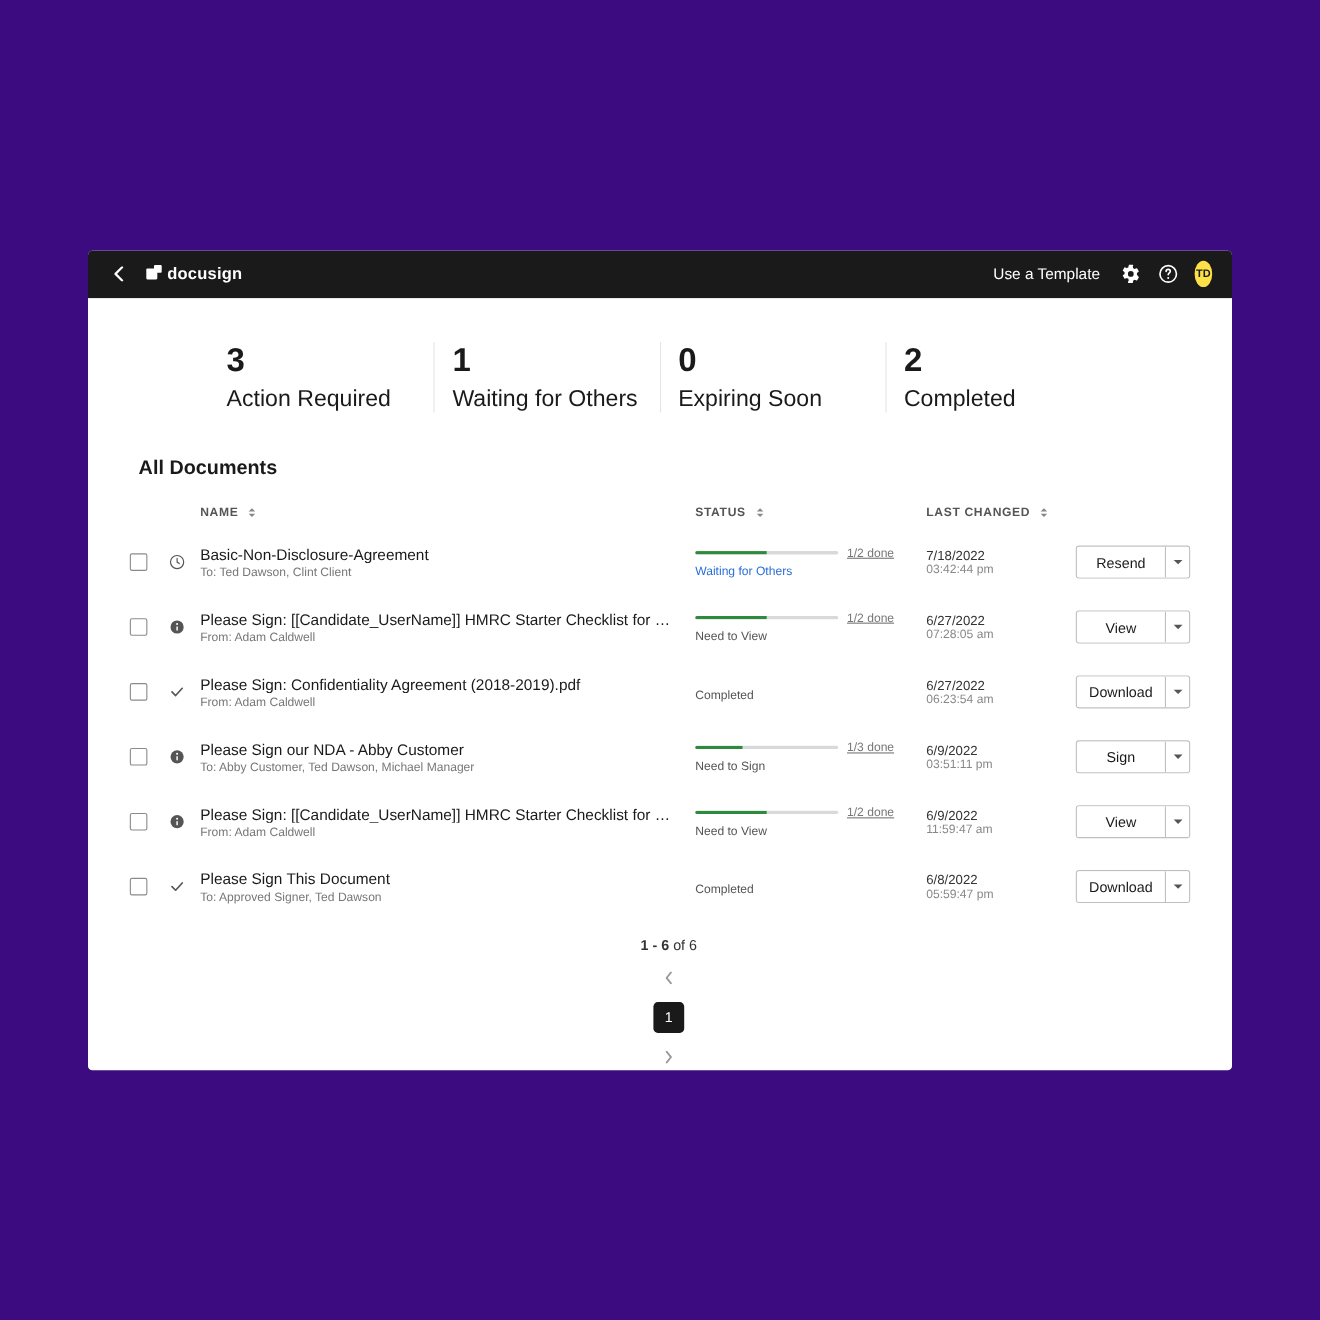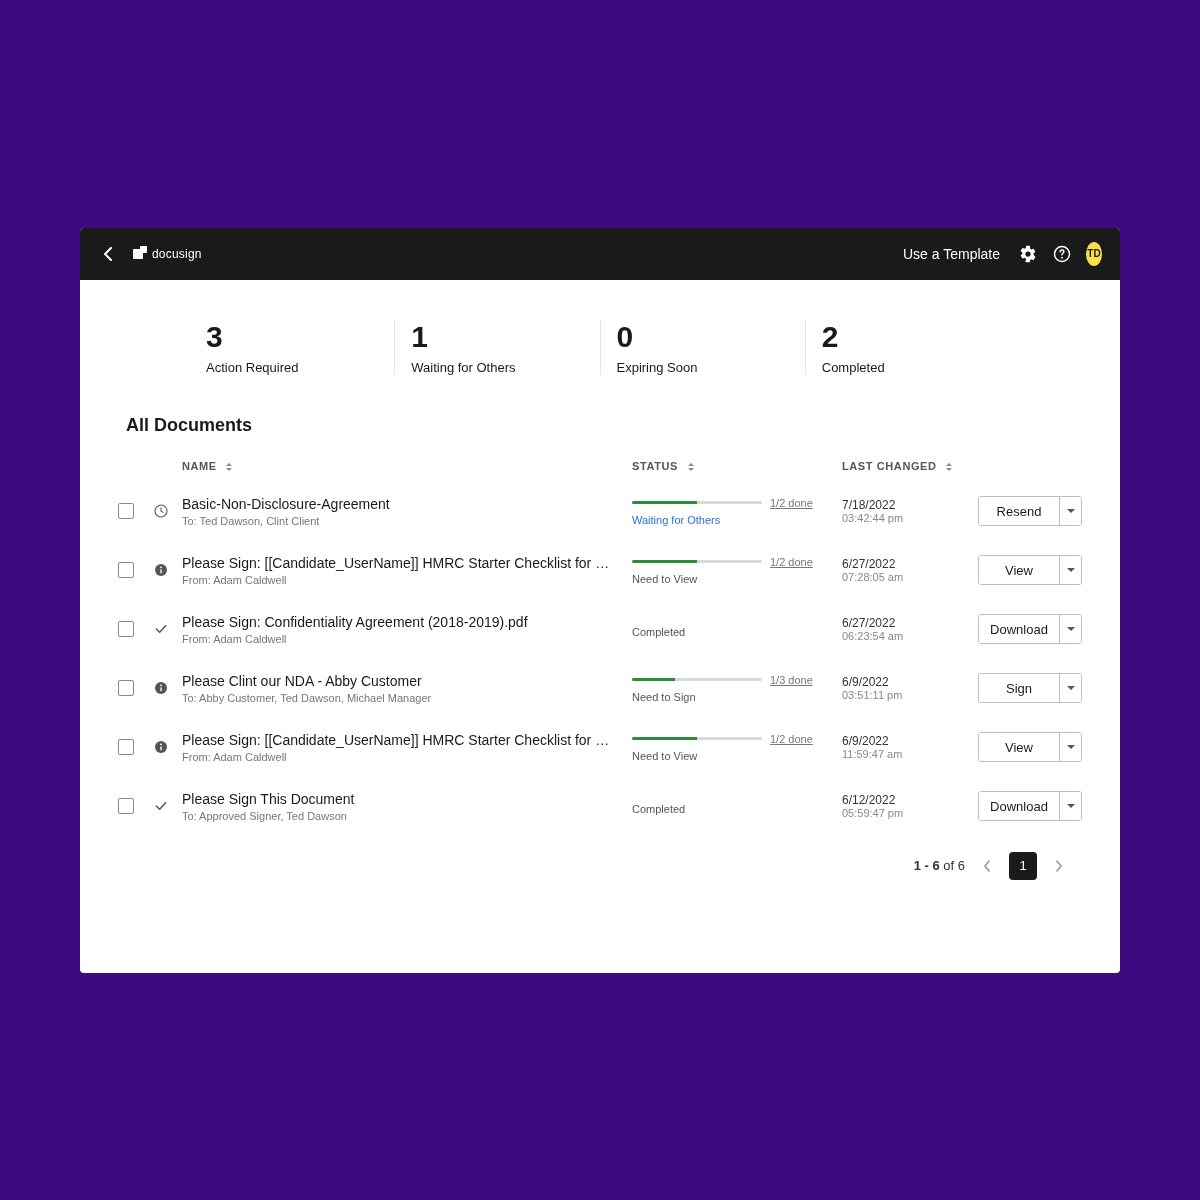--- a/index.html
+++ b/index.html
@@ -30,22 +30,22 @@
     color: #fff;
   }
   .back-btn {
     width: 20px; height: 20px;
     display: flex; align-items: center; justify-content: center;
     margin-right: 14px;
     cursor: pointer;
   }
   .brand {
     display: flex; align-items: center;
-    font-weight: 400;
-    font-size: 12px;
+    font-weight: 700;
+    font-size: 15px;
     letter-spacing: 0.2px;
   }
   .brand-icon { margin-right: 4px; display:flex; align-items:center; }
   .header-spacer { flex: 1; }
   .template-link {
     font-size: 14px;
     margin-right: 18px;
     cursor: pointer;
   }
   .hdr-icon {
@@ -75,21 +75,21 @@
     cursor: pointer;
   }
   .summary-item:last-child { border-right: none; }
   .summary-count {
     font-size: 30px;
     font-weight: 600;
     color: #1a1a1a;
     margin-bottom: 6px;
   }
   .summary-label {
-    font-size: 13px;
+    font-size: 21px;
     color: #1a1a1a;
   }
   
   .section-title {
     font-size: 18px;
     font-weight: 700;
     padding: 10px 46px 14px 46px;
     color: #1a1a1a;
   }
   
@@ -187,24 +187,25 @@
     width:0;height:0;
     border-left:4px solid transparent;
     border-right:4px solid transparent;
     border-top:4px solid #555;
   }
   
   .pagination {
     display:flex;
     align-items:center;
     justify-content:flex-end;
-    padding: 16px 49px 0 46px;
+    padding: 16px 30px 0 46px;
     gap:10px;
     font-size:13px;
     color:#333;
+    flex-direction:column;
   }
   .page-nav {
     width:24px; height:24px;
     display:flex; align-items:center; justify-content:center;
     cursor:pointer;
     color:#888;
   }
   .page-num {
     width:28px; height:28px;
     background:#1a1a1a;
@@ -417,21 +418,21 @@
     <div class="col-icon">
       <div class="row-icon">
               <svg width="16" height="16" viewBox="0 0 24 24">
                 <circle cx="12" cy="12" r="9" fill="#555"></circle>
                 <circle cx="12" cy="8" r="1.4" fill="#fff"></circle>
                 <rect x="11" y="11" width="2" height="6" rx="1" fill="#fff"></rect>
               </svg>
             </div>
     </div>
     <div class="col-name">
-      <div class="doc-title">Please Clint our NDA - Abby Customer</div>
+      <div class="doc-title">Please Sign our NDA - Abby Customer</div>
       <div class="doc-sub">To: Abby Customer, Ted Dawson, Michael Manager</div>
     </div>
     <div class="col-status">
       <div class="progress-wrap">
         <div class="progress-bar">
           <div class="progress-fill" style="width:33%"></div>
         </div>
         <span class="progress-text">1/3 done</span>
       </div>
       <div class="status-text ">Need to Sign</div>
@@ -500,21 +501,21 @@
             </div>
     </div>
     <div class="col-name">
       <div class="doc-title">Please Sign This Document</div>
       <div class="doc-sub">To: Approved Signer, Ted Dawson</div>
     </div>
     <div class="col-status">
             <div class="status-text">Completed</div>
           </div>
     <div class="col-date">
-      <div class="date-main">6/12/2022</div>
+      <div class="date-main">6/8/2022</div>
       <div class="date-sub">05:59:47 pm</div>
     </div>
     <div class="col-action">
       <div class="action-btn">
         <div class="action-main">Download</div>
         <div class="action-drop">
                 <span class="caret-down"></span>
               </div>
       </div>
     </div>

